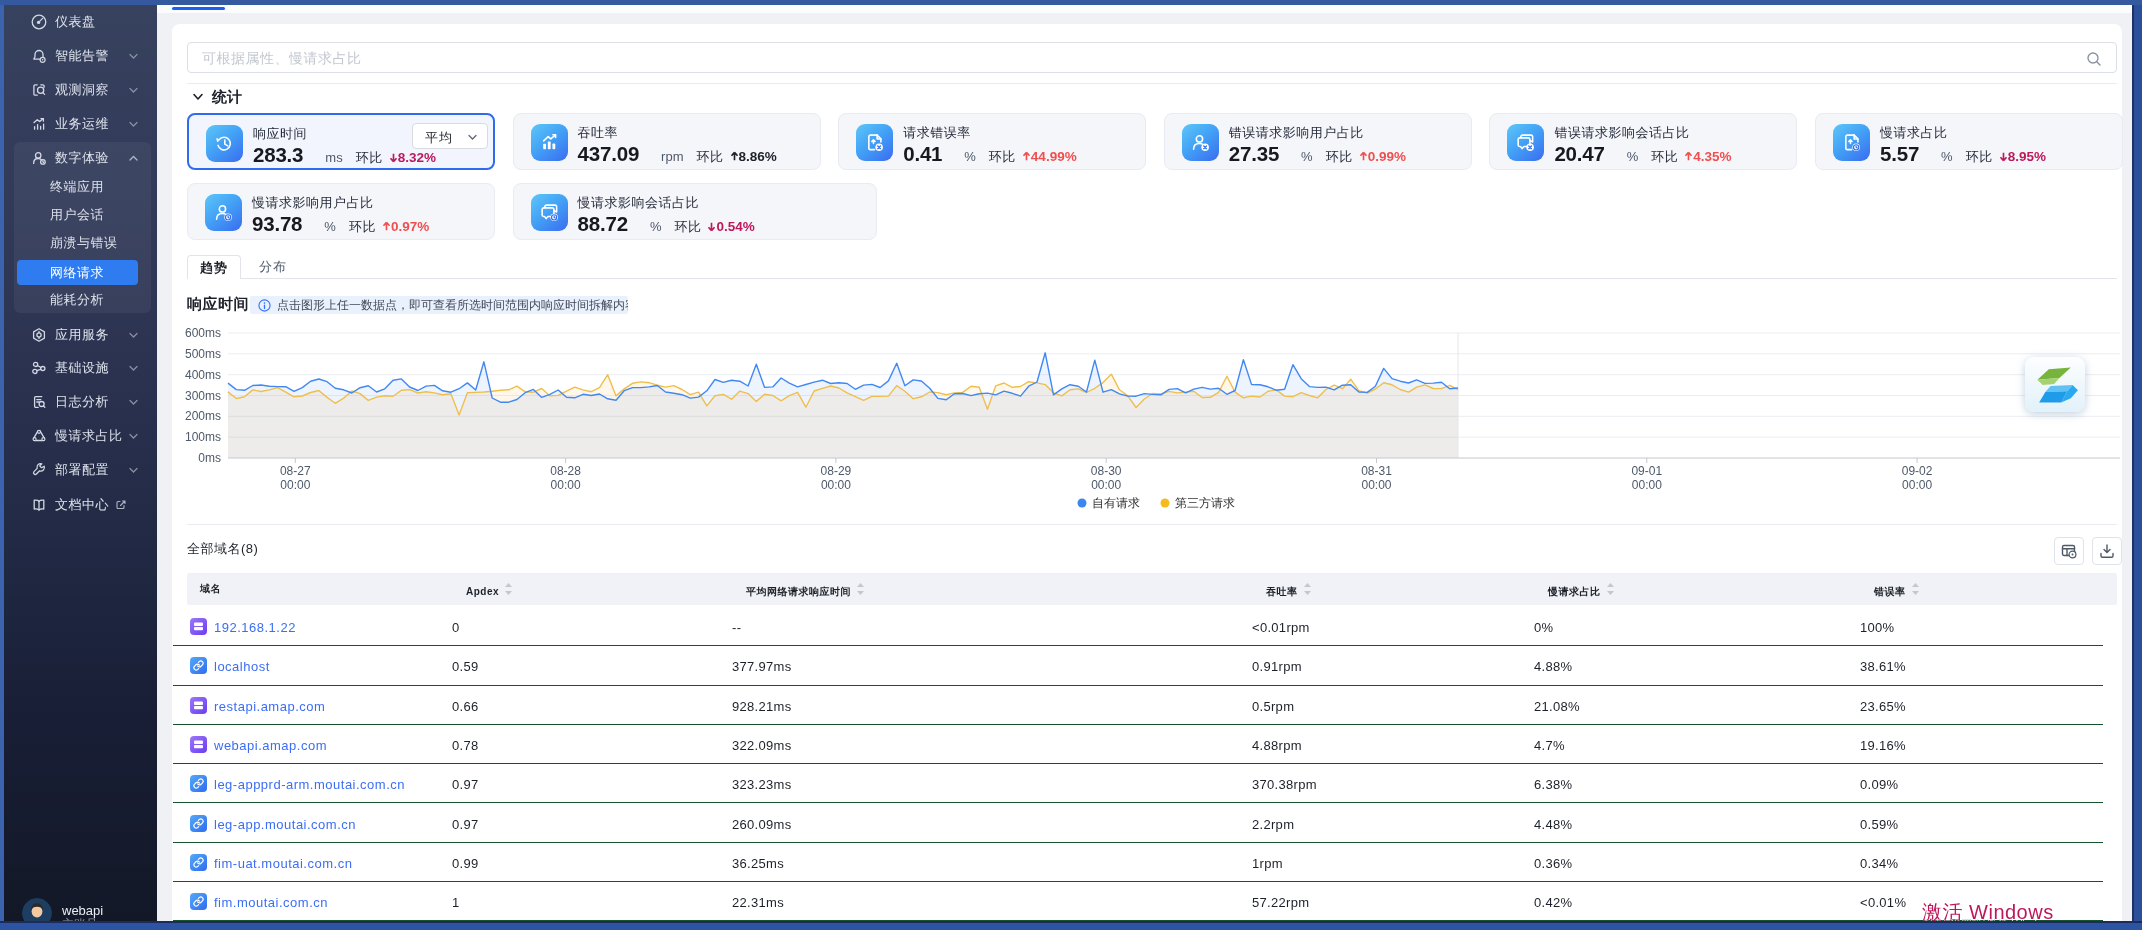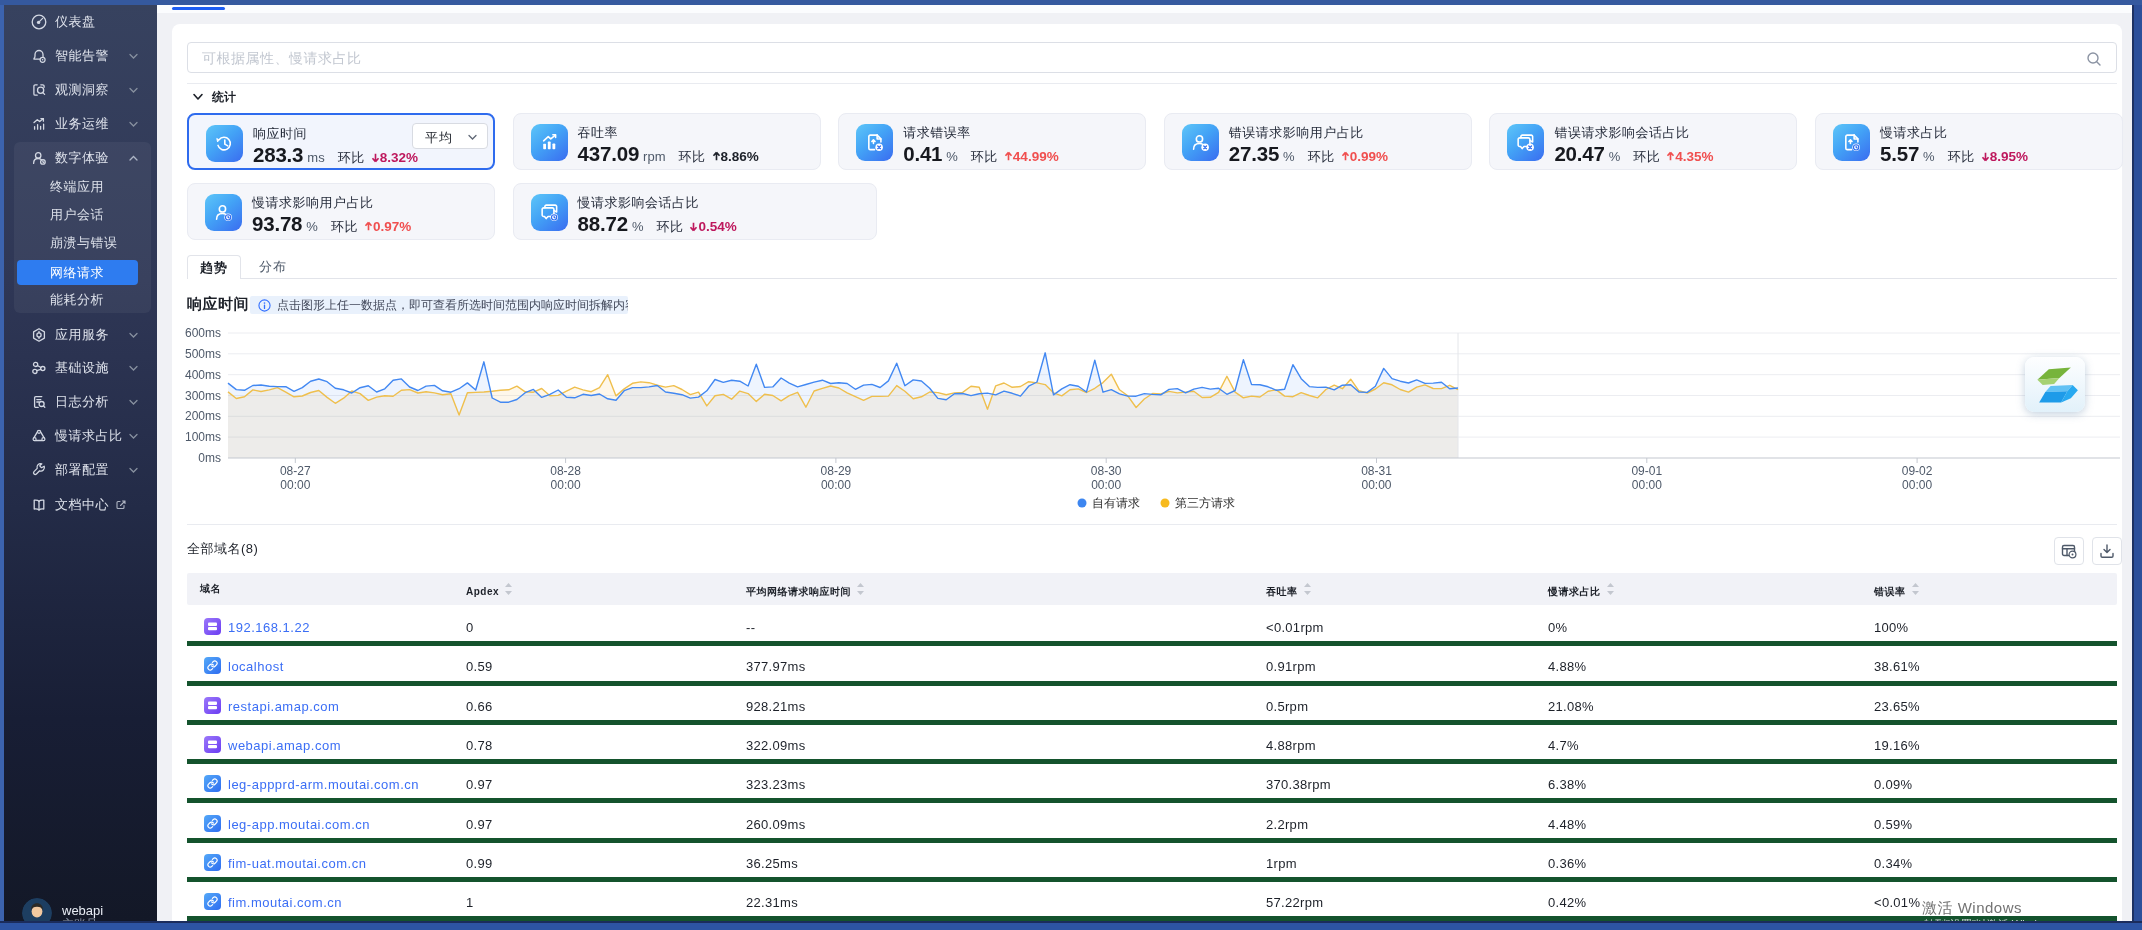--- a/index.html
+++ b/index.html
@@ -24,28 +24,28 @@
 #uname{position:absolute;left:58px;top:898px;color:#e9edf5;font-size:13px}
 #urole{position:absolute;left:58px;top:911px;color:#8e96a8;font-size:12px}
 
 #hstrip{left:157px;top:5px;width:1975px;height:8px;background:#fbfcfe}
 #tabline{left:172px;top:7px;width:53px;height:3px;background:#1d5df2;border-radius:2px}
 #card{left:172px;top:24px;width:1950px;height:906px;background:#fff;border-radius:8px 8px 0 0}
 #search{left:187px;top:42px;width:1930px;height:31px;border:1px solid #dcdfe6;border-radius:4px;background:#fff}
 #search .ph{position:absolute;left:14px;top:7px;font-size:14px;color:#c2c7d0;letter-spacing:.5px}
 #search svg{position:absolute;right:14px;top:8px}
 #div1{left:187px;top:83px;width:1930px;height:1px;background:#e9ebf0}
-#stith{left:192px;top:89px;width:200px;height:16px;color:#1d2129;font-size:12px;font-weight:bold;display:flex;align-items:center}
+#stith{left:192px;top:89px;width:200px;height:16px;color:#1d2129;font-size:15px;font-weight:bold;display:flex;align-items:center}
 #stith svg{margin-right:8px}
 .scard{position:absolute;height:57px;border:1px solid #e9ebf2;background:#f5f6fa;border-radius:8px}
 .scard.sel{border:2px solid #2e6bee;background:#f2f5fd}
 .sic{position:absolute;left:17px;top:10px;width:37px;height:37px;border-radius:9px;background:linear-gradient(140deg,#5ec6f8 0%,#43a3f6 45%,#3a6cf0 100%);display:flex;align-items:center;justify-content:center}
 .slab{position:absolute;left:64px;top:10px;font-size:13px;color:#252b3a;letter-spacing:.5px}
 .sval{position:absolute;left:64px;top:28px;font-size:20.5px;font-weight:bold;color:#17191f;letter-spacing:-.2px;white-space:nowrap}
-.sval .unit{font-size:13px;font-weight:normal;color:#4e5969;margin-left:4px;letter-spacing:0}
+.sval .unit{font-size:13px;font-weight:normal;color:#4e5969;margin-left:22px;letter-spacing:0}
 .sval .hb{font-size:13px;font-weight:normal;color:#252b3a;margin-left:13px;letter-spacing:.5px}
 .sval .pct{font-size:13.5px;font-weight:bold;margin-left:6px;letter-spacing:0}
 .green{color:#be185d}.red{color:#f04f4f}.dark{color:#1d2129}
 #drop{left:412px;top:123px;width:76px;height:26px;border:1px solid #d8dbe2;border-radius:4px;background:#fff;font-size:13px;color:#1d2129}
 #drop span{position:absolute;left:12px;top:5px;letter-spacing:1px}
 #drop svg{position:absolute;right:9px;top:8px}
 
 #tabbar{left:187px;top:278px;width:1930px;height:1px;background:#e2e4ea}
 #tab1{left:187px;top:255px;width:54px;height:24px;background:#fff;border:1px solid #e2e4ea;border-bottom:none;border-radius:4px 4px 0 0;z-index:2;font-size:13px;font-weight:bold;color:#1d2129;display:flex;align-items:center;justify-content:center;letter-spacing:1px}
 #tab2{left:241px;top:255px;width:64px;height:24px;font-size:13px;color:#4e5969;display:flex;align-items:center;justify-content:center;letter-spacing:1px}
@@ -53,29 +53,29 @@
 #ipill{left:250px;top:296px;width:378px;height:18px;background:#e9f1fc;border-radius:2px;display:flex;align-items:center;overflow:hidden}
 #ipill svg{margin-left:8px;margin-right:6px;flex:none}
 #ipill span{font-size:12px;color:#42485a;white-space:nowrap}
 
 #div2{left:187px;top:524px;width:1930px;height:1px;background:#e9ebf0}
 #tcap{left:187px;top:540px;font-size:13px;color:#1d2129;letter-spacing:.5px}
 .tbtn{position:absolute;top:537px;width:30px;height:28px;border:1px solid #e0e3e9;border-radius:4px;background:#fff;display:flex;align-items:center;justify-content:center}
 #thead{left:187px;top:573px;width:1930px;height:32px;background:#f1f2f7;border-radius:2px}
 .th{position:absolute;top:582px;font-size:10px;font-weight:bold;color:#1d2129;letter-spacing:.5px;white-space:nowrap}
 .th svg{margin-left:5px;vertical-align:-1px}
-.trow{position:absolute;left:187px;width:1930px;height:39.3px;border-bottom:5px solid #14532d}
+.trow{position:absolute;left:173px;width:1930px;height:39.3px;border-bottom:1px solid #14532d}
 .rowic{position:absolute;left:17px;top:11px;width:17px;height:17px;border-radius:4px;display:flex;align-items:center;justify-content:center}
 .rowic.purple{background:linear-gradient(135deg,#9b78fa,#6b3cf2)}
 .rowic.blue{background:linear-gradient(135deg,#54a9f8,#2e6cf0)}
 .dom{position:absolute;left:41px;top:13px;font-size:13px;color:#3b6ef5;letter-spacing:.5px}
 .cell{position:absolute;top:13px;font-size:13px;color:#1d2129;letter-spacing:.3px}
 
 #snip{left:2025px;top:357px;width:60px;height:55px;background:linear-gradient(180deg,#fdfeff,#e2f1fa);border-radius:9px;box-shadow:0 2px 8px rgba(80,120,160,.35);display:flex;align-items:center;justify-content:center}
-#wm1{left:1922px;top:899px;font-size:15px;color:#737373;letter-spacing:.5px}
+#wm1{left:1922px;top:899px;font-size:20px;color:#be185d;letter-spacing:.5px}
 #wm2{left:1924px;top:917px;font-size:11px;color:#cdd0d6;white-space:nowrap}
 </style></head>
 <body>
 <div id="card" class="abs"></div>
 <div id="hstrip" class="abs"></div>
 <div id="tabline" class="abs"></div>
 <div id="search" class="abs">
     <span class="ph">可根据属性、慢请求占比</span>
 <svg width="16" height="16" viewBox="0 0 16 16">
       <circle cx="7" cy="7" r="5" stroke="#8b93a3" stroke-width="1.4" fill="none"></circle>

